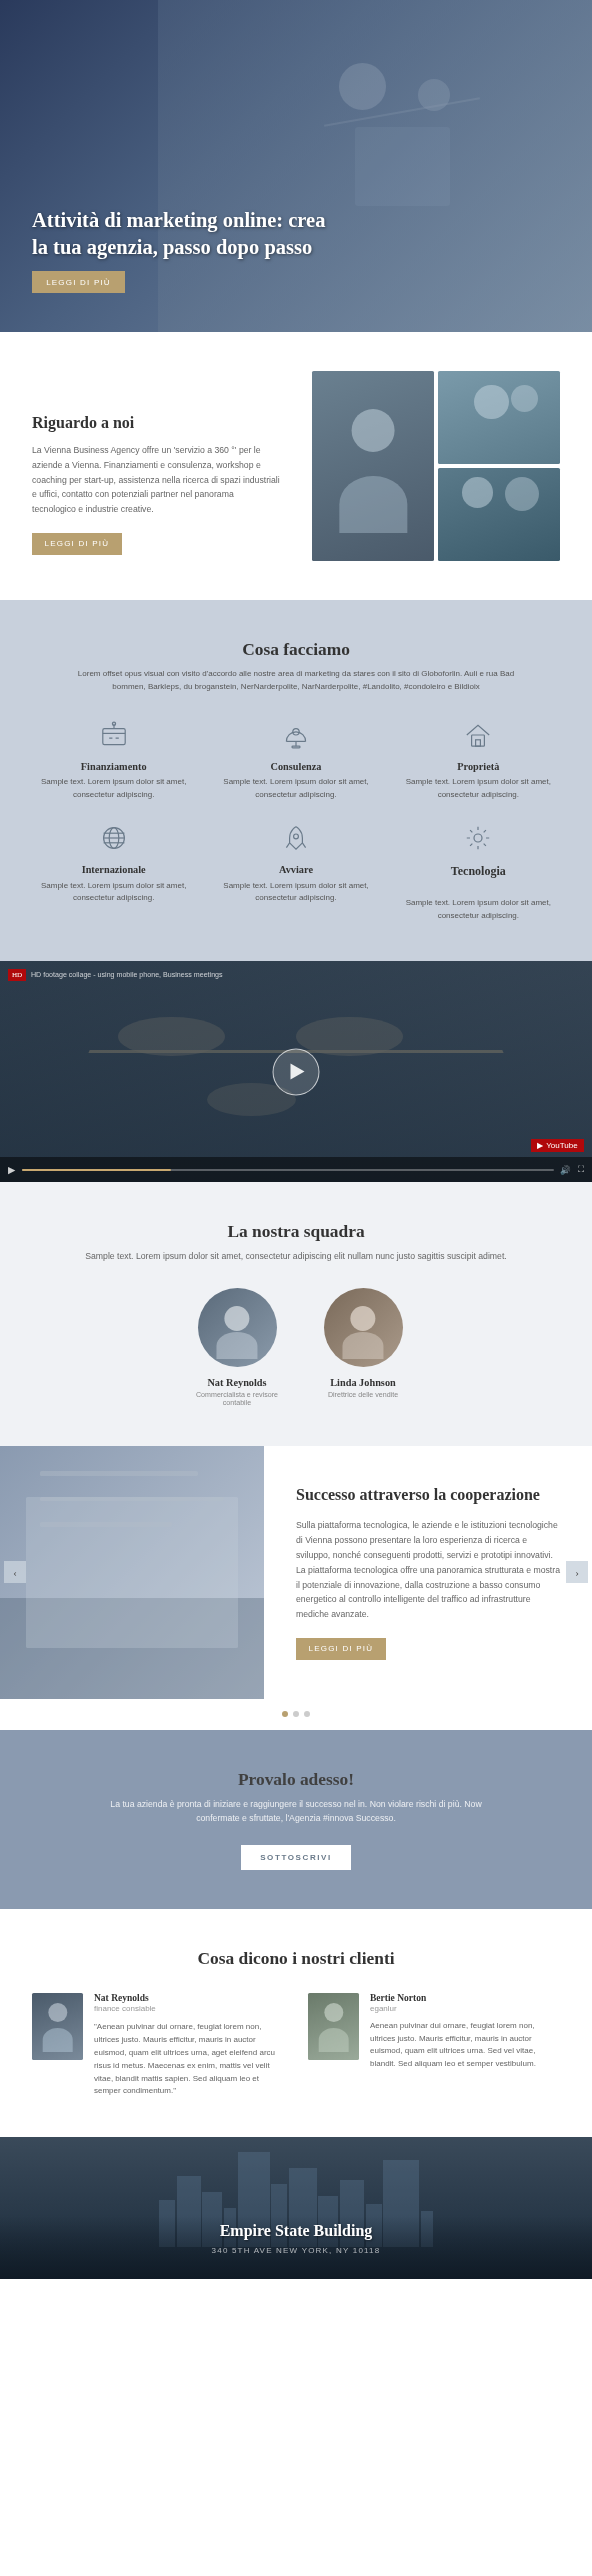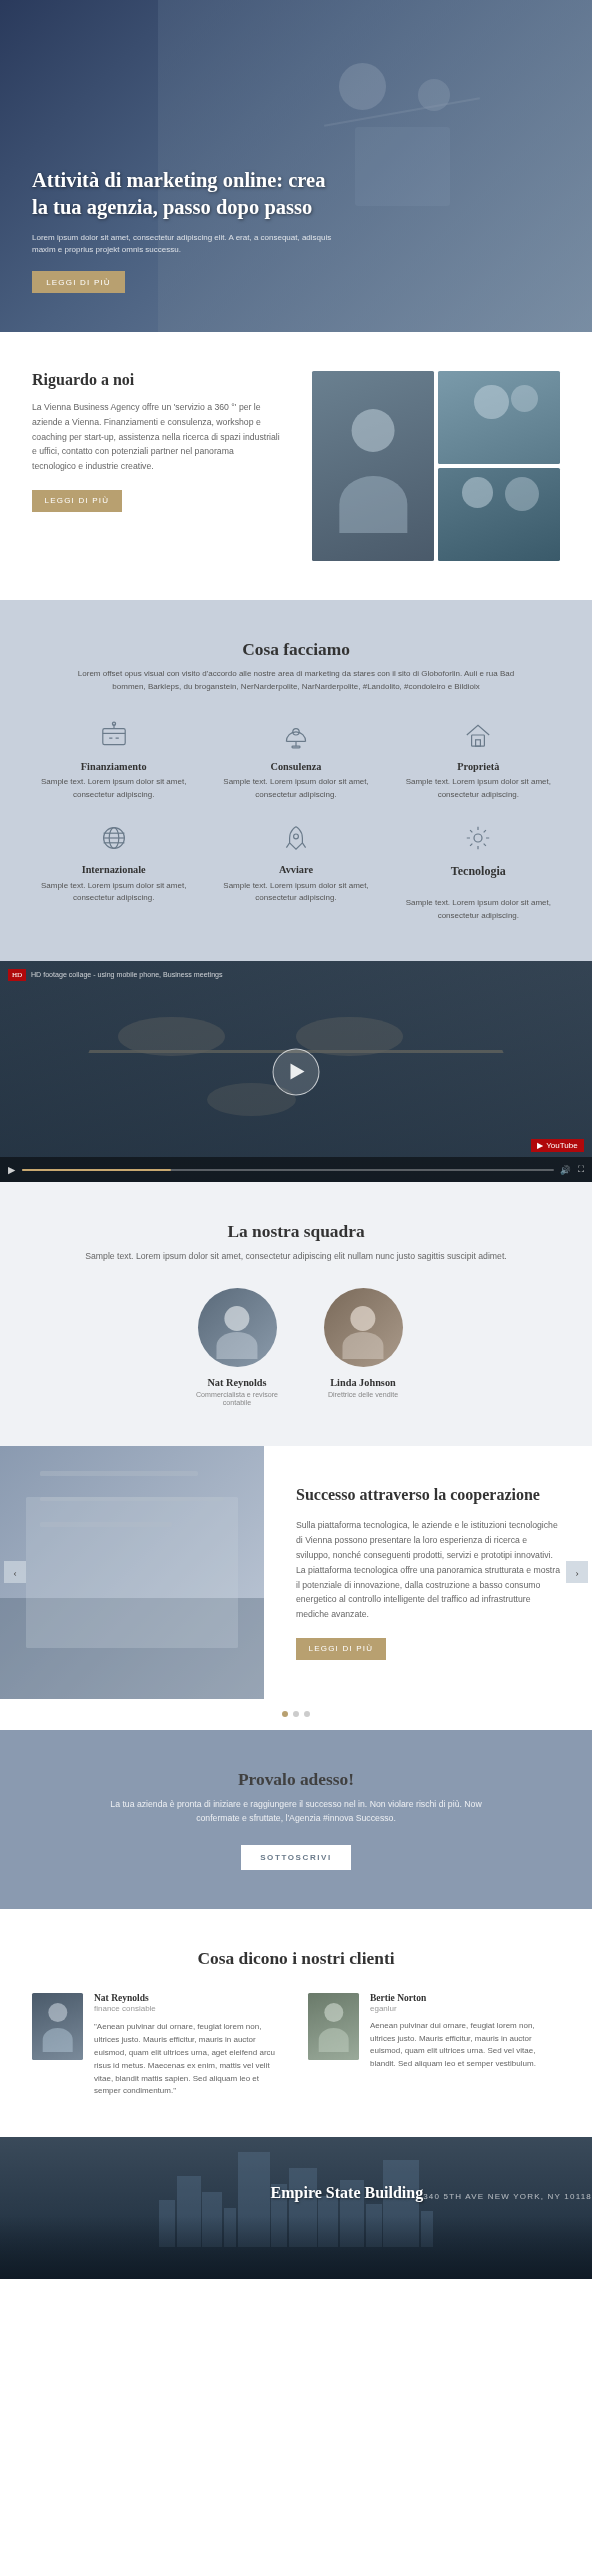--- a/index.html
+++ b/index.html
@@ -14,27 +14,26 @@
   <div style="position:absolute;top:0;left:158px;right:0;bottom:0;background:linear-gradient(135deg,rgba(80,100,130,0.5),rgba(120,140,160,0.6));"></div>
 
   <div style="position:absolute;top:16px;right:16px;width:300px;height:300px;opacity:0.4;">
     <div style="width:47px;height:47px;border-radius:50%;background:rgba(200,210,220,0.5);position:absolute;top:47px;left:63px;"></div>
     <div style="width:32px;height:32px;border-radius:50%;background:rgba(200,210,220,0.4);position:absolute;top:63px;left:142px;"></div>
     <div style="width:158px;height:2.4px;background:rgba(200,210,220,0.3);position:absolute;top:95px;left:47px;transform:rotate(-10deg);"></div>
     <div style="width:95px;height:79px;border-radius:3.2px;background:rgba(180,200,220,0.2);position:absolute;top:111px;left:79px;"></div>
   </div>
   <div style="position:absolute;bottom:39px;left:32px;max-width:300px;z-index:2;">
     <h1 style="color:#fff;font-size:20.5px;font-weight:bold;line-height:1.3;margin-bottom:11px;text-shadow:0.8px 0.8px 3.2px rgba(0,0,0,0.5);font-family:Georgia,serif;">Attività di marketing online: crea la tua agenzia, passo dopo passo</h1>
-    <p style="color:rgba(255,255,255,0.8);font-size:8px;line-height:1.6;margin-bottom:14.2px;font-family:Arial,sans-serif;">Lorem ipsum dolor sit amet, consectetur adipiscing elit. A erat, a consequat, adisquis maxim e proprius projekt omnis successu.</p>
     <button style="background:#b8a070;color:#fff;border:none;padding:6.3px 14.2px;font-size:8px;letter-spacing:1.2px;text-transform:uppercase;cursor:pointer;font-family:Arial,sans-serif;">LEGGI DI PIÙ</button>
   </div>
 </section>
 
 <section style="display:flex;width:592px;background:#fff;padding:39px 32px;gap:24px;">
-  <div style="flex:1;padding-right:8px;">
+  <div style="flex:1;padding-right:8px;margin-top:43px;">
     <h2 style="font-size:16px;color:#333;margin-bottom:11px;font-weight:bold;font-family:Georgia,serif;">Riguardo a noi</h2>
     <p style="font-size:8.7px;color:#666;line-height:1.7;margin-bottom:16px;font-family:Arial,sans-serif;">La Vienna Business Agency offre un 'servizio a 360 °' per le aziende a Vienna. Finanziamenti e consulenza, workshop e coaching per start-up, assistenza nella ricerca di spazi industriali e uffici, contatto con potenziali partner nel panorama tecnologico e industrie creative.</p>
     <button style="background:#b8a070;color:#fff;border:none;padding:6.3px 12.6px;font-size:8px;letter-spacing:1.2px;text-transform:uppercase;cursor:pointer;font-family:Arial,sans-serif;">LEGGI DI PIÙ</button>
   </div>
   <div style="flex:1;display:grid;grid-template-columns:1fr 1fr;grid-template-rows:1fr 1fr;gap:3.2px;height:190px;">
     <div style="grid-row:span 2;background:linear-gradient(160deg,#6a8090 0%,#4a5a6a 100%);border-radius:1.6px;position:relative;overflow:hidden;">
       <div style="position:absolute;top:20%;left:50%;transform:translateX(-50%);width:35%;padding-bottom:35%;border-radius:50%;background:rgba(200,215,225,0.5);"></div>
       <div style="position:absolute;top:55%;left:50%;transform:translateX(-50%);width:55%;height:30%;border-radius:50% 50% 0 0;background:rgba(180,200,215,0.4);"></div>
     </div>
     <div style="background:linear-gradient(160deg,#7a9aaa 0%,#5a7a8a 100%);border-radius:1.6px;position:relative;overflow:hidden;">
@@ -249,21 +248,21 @@
       <div>
         <div style="font-size:9.5px;font-weight:bold;color:#333;margin-bottom:1.6px;font-family:Georgia,serif;">Bertie Norton</div>
         <div style="font-size:8px;color:#999;margin-bottom:6.3px;font-family:Arial;">eganlur</div>
         <div style="font-size:8px;color:#666;line-height:1.6;font-family:Arial;">Aenean pulvinar dui ornare, feugiat lorem non, ultrices justo. Mauris efficitur, mauris in auctor euismod, quam elit ultrices urna. Sed vel vitae, blandit. Sed aliquam leo et semper vestibulum.</div>
       </div>
     </div>
 
   </div>
 </section>
 
-<section style="width:592px;height:142px;background:linear-gradient(to bottom,#3a4a5a,#1a2a3a);position:relative;overflow:hidden;display:flex;flex-direction:row;align-items:center;justify-content:flex-end;padding-bottom:24px;">
+<section style="width:592px;height:142px;background:linear-gradient(to bottom,#3a4a5a,#1a2a3a);position:relative;overflow:hidden;display:flex;flex-direction:column;align-items:center;justify-content:flex-end;padding-bottom:24px;">
 
   <div style="position:absolute;bottom:32px;left:0;right:0;display:flex;align-items:flex-end;justify-content:center;gap:1.6px;opacity:0.25;height:103px;">
     <div style="width:16px;height:47px;background:#7090b0;"></div>
     <div style="width:24px;height:71px;background:#7090b0;"></div>
     <div style="width:20px;height:55px;background:#7090b0;"></div>
     <div style="width:12px;height:39px;background:#7090b0;"></div>
     <div style="width:32px;height:95px;background:#7090b0;"></div>
     <div style="width:16px;height:63px;background:#7090b0;"></div>
     <div style="width:28px;height:79px;background:#7090b0;"></div>
     <div style="width:20px;height:51px;background:#7090b0;"></div>

